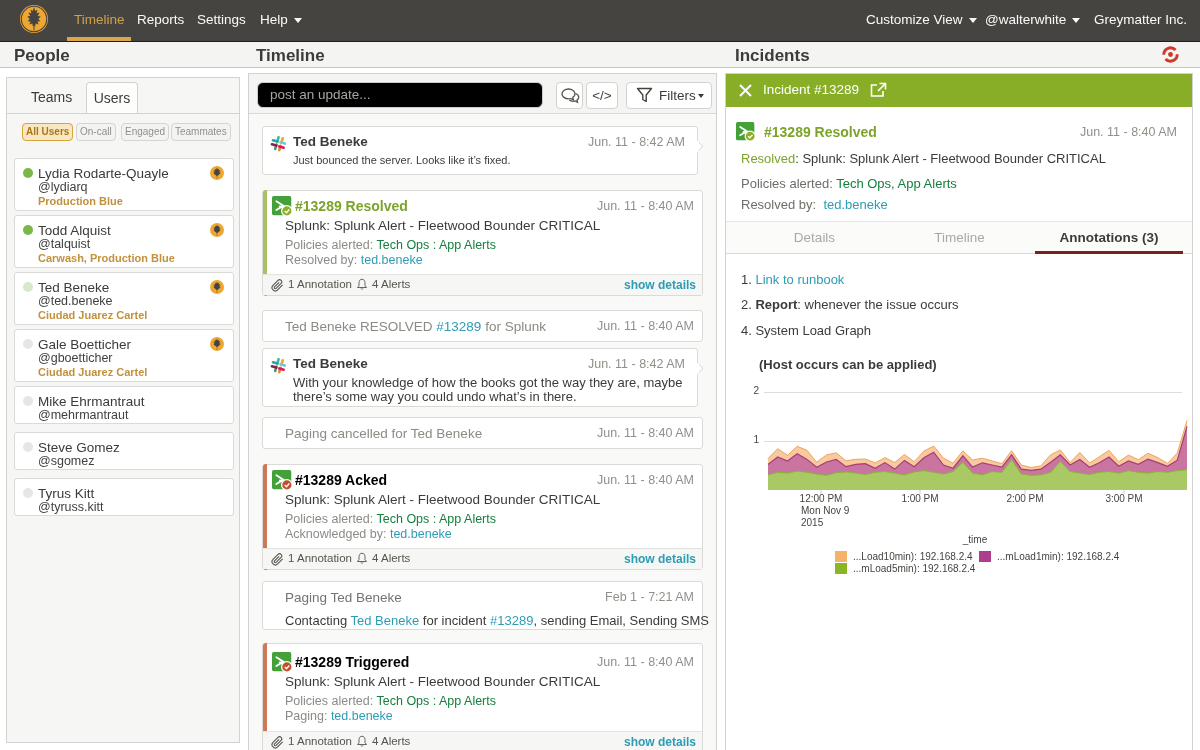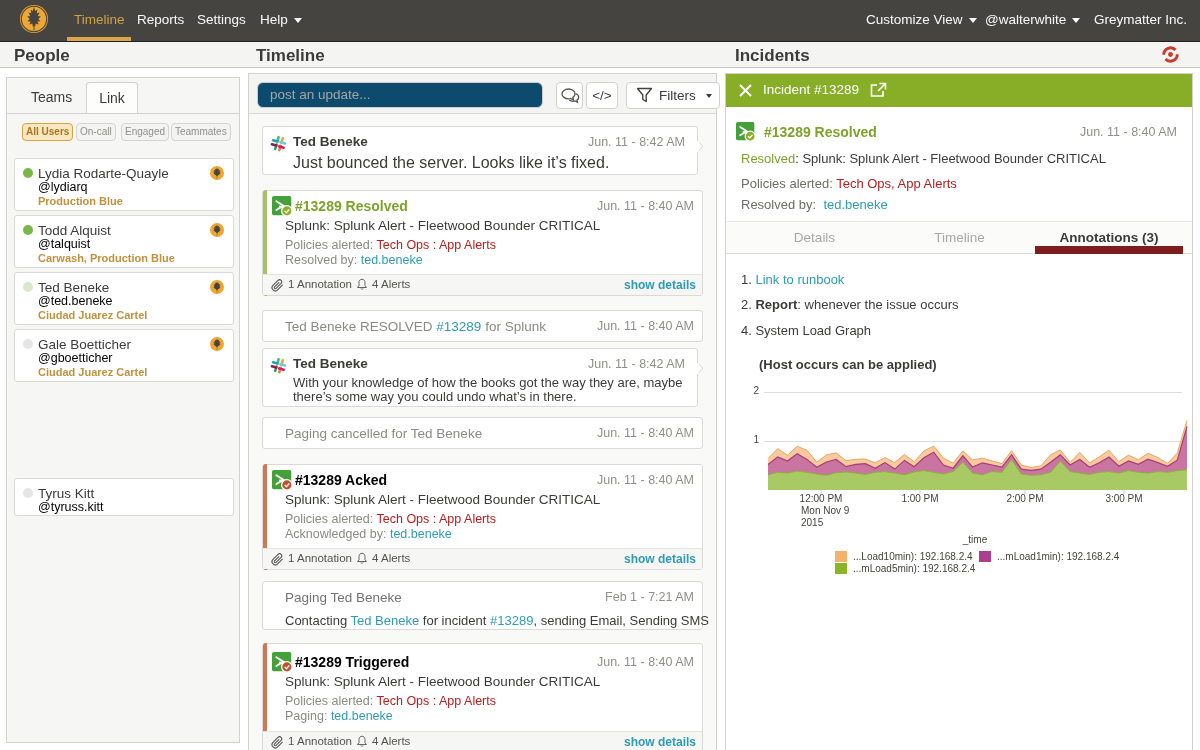--- a/index.html
+++ b/index.html
@@ -25,50 +25,50 @@
 
 
 .ltab { position:absolute; top:4px; height:31px; line-height:31px; font-size:14px; color:#3b3b39; text-align:center; }
 #userstab { left:79px; top:4px; width:52px; height:31px; background:#fdfdfc; border:1px solid #d2d2d0; border-bottom:none; border-radius:4px 4px 0 0; }
 #tabline { position:absolute; left:0; top:35px; width:232px; height:1px; background:#d2d2d0; }
 .pill { position:absolute; top:45px; height:18px; line-height:16px; font-size:10px; white-space:nowrap; padding:0 3px; color:#90908a; background:#f3f3f1; border:1px solid #d4d4d2; border-radius:4px; text-align:center; }
 .pill.on { background:#f9e7c1; border-color:#d8a43c; color:#a8761d; font-weight:bold; }
 .ucard { position:absolute; left:7px; width:220px; background:#fff; border:1px solid #dadad8; border-radius:3px; }
 .dot { position:absolute; left:8px; top:9px; width:10px; height:10px; border-radius:50%; }
 .uname { position:absolute; left:23px; top:7px; white-space:nowrap; font-size:13.5px; color:#3b3b39; }
-.uhandle { position:absolute; left:23px; top:21px; font-size:12.5px; color:#000000; }
+.uhandle { position:absolute; left:23px; top:21px; font-size:12.5px; color:#404040; }
 .uteam { position:absolute; left:23px; top:36px; white-space:nowrap; font-size:11px; font-weight:bold; color:#c3913d; }
 .ubadge { position:absolute; right:9px; top:7px; }
 
 
 #toolbar { position:absolute; left:0; top:0; width:467px; height:40px; background:#f4f4f2; border-bottom:1px solid #d9d9d7; }
-#postinput { position:absolute; left:8px; top:8px; width:286px; height:26px; background:#0c4a6e; border:1px solid #ccccca; border-radius:6px; line-height:24px; padding-left:12px; color:#a6a6a0; font-size:13.5px; }
+#postinput { position:absolute; left:8px; top:8px; width:286px; height:26px; background:#000000; border:1px solid #ccccca; border-radius:6px; line-height:24px; padding-left:12px; color:#a6a6a0; font-size:13.5px; }
 .tbtn { position:absolute; top:8px; height:27px; background:#fff; border:1px solid #d2d2d0; border-radius:4px; }
 .mcard { position:absolute; left:13px; width:441px; background:#fff; border:1px solid #dadad8; border-radius:3px; }
 .mcard .date { position:absolute; right:8px; top:8px; font-size:12.5px; color:#90908a; }
 .stripe { position:absolute; left:0; top:-1px; bottom:-1px; width:4px; border-radius:3px 0 0 3px; }
 .g-stripe { background:#a8c164; }
 .r-stripe { background:#cf7757; }
 .ititle { position:absolute; left:44px; top:7px; font-size:14px; font-weight:bold; }
 .green-t { color:#7da32b; }
 .rust-t { color:#000000; }
 .splunkline { position:absolute; left:22px; font-size:13.5px; color:#3b3b39; }
 .metaline { position:absolute; left:22px; font-size:12.5px; color:#8b8b85; }
-.rust-l { color:#b91c1c; }
+.rust-l { color:#15803d; }
 .teal-l { color:#2d9cb4; }
 .cfooter { position:absolute; left:0; right:0; bottom:0; height:21px; background:#f6f6f4; border-top:1px solid #e3e3e1; font-size:11.5px; color:#55554f; }
 .showdet { position:absolute; right:6px; top:3px; color:#2d9cb4; font-weight:bold; font-size:12px; }
 .tail { position:absolute; }
 
 
 #ghead { position:absolute; left:0; top:0; width:466px; height:33px; background:#88ae27; color:#fff; }
 .rrow { position:absolute; left:15px; font-size:13px; white-space:nowrap; color:#6e6e68; }
 #rtabs { position:absolute; left:0; top:147px; width:466px; height:33px; background:#fbfbf9; border-top:1px solid #e7e7e5; border-bottom:1px solid #d9d9d7; }
 .rtab { position:absolute; top:0; width:147px; height:32px; line-height:32px; text-align:center; font-size:13.5px; color:#a9a9a3; }
-#anntab { font-weight:bold; color:#3b3b39; border-bottom:8px solid #7f1d1d; }
+#anntab { font-weight:bold; color:#3b3b39; border-bottom:3px solid #7f1d1d; }
 .annrow { position:absolute; left:15px; font-size:13px; white-space:nowrap; color:#3b3b39; }
 </style>
 </head>
 <body>
 
 <div id="nav">
   <svg class="abs" style="left:20px;top:5px" width="28" height="28" viewBox="0 0 28 28">
     <circle cx="14" cy="14" r="14" fill="#eea733"></circle>
     <circle cx="14" cy="14" r="12.7" fill="none" stroke="#454441" stroke-width="1.1"></circle>
     <path fill="#454441" transform="matrix(0.88,0,0,1.13,1.68,-1.53)" d="M14 3 L15.3 6.6 L17.9 5.3 L17 8.7 L20.3 8.1 L18.3 11.1 L21.7 11.5 L18.9 13.7 L21.3 15.7 L17.9 15.9 L19.3 18.7 L15.9 17.7 L15.3 20.5 L14 19.3 L12.7 20.5 L12.1 17.7 L8.7 18.7 L10.1 15.9 L6.7 15.7 L9.1 13.7 L6.3 11.5 L9.7 11.1 L7.7 8.1 L11 8.7 L10.1 5.3 L12.7 6.6 Z"></path>
@@ -93,21 +93,21 @@
       <path d="M3.5 8 A 7.5 7.5 0 0 1 17.5 8"></path>
       <path d="M17.5 13 A 7.5 7.5 0 0 1 3.5 13"></path>
     </g>
     <circle cx="10.5" cy="10.5" r="2.7" fill="#cc3b2a"></circle>
   </svg>
 </div>
 
 <div id="leftpanel">
   <div class="ltab" style="left:24px;width:40px">Teams</div>
   <div id="tabline"></div>
-  <div class="ltab" id="userstab">Link</div>
+  <div class="ltab" id="userstab">Users</div>
   <div class="pill on" style="left:15px">All Users</div>
   <div class="pill" style="left:69px">On-call</div>
   <div class="pill" style="left:114px">Engaged</div>
   <div class="pill" style="left:164px">Teammates</div>
 
   <div class="ucard" style="top:80px;height:53px">
     <span class="dot" style="background:#7ab648"></span>
     <div class="uname">Lydia Rodarte-Quayle</div>
     <div class="uhandle">@lydiarq</div>
     <div class="uteam">Production Blue</div>
@@ -143,38 +143,48 @@
     <span class="dot" style="background:#e6e6e4"></span>
     <div class="uname">Gale Boetticher</div>
     <div class="uhandle">@gboetticher</div>
     <div class="uteam">Ciudad Juarez Cartel</div>
     <svg class="ubadge" width="14" height="14" viewBox="0 0 28 28">
         <circle cx="14" cy="14" r="14" fill="#eea733"></circle>
         <path fill="#454441" d="M14 3 L15.3 6.6 L17.9 5.3 L17 8.7 L20.3 8.1 L18.3 11.1 L21.7 11.5 L18.9 13.7 L21.3 15.7 L17.9 15.9 L19.3 18.7 L15.9 17.7 L15.3 20.5 L14 19.3 L12.7 20.5 L12.1 17.7 L8.7 18.7 L10.1 15.9 L6.7 15.7 L9.1 13.7 L6.3 11.5 L9.7 11.1 L7.7 8.1 L11 8.7 L10.1 5.3 L12.7 6.6 Z"></path>
         <rect x="13.55" y="17.5" width="0.9" height="8" fill="#454441"></rect>
       </svg>
   </div>
+  <div class="ucard" style="top:308px;height:38px">
+    <span class="dot" style="background:#e6e6e4"></span>
+    <div class="uname">Mike Ehrmantraut</div>
+    <div class="uhandle">@mehrmantraut</div>
+  </div>
+  <div class="ucard" style="top:354px;height:38px">
+    <span class="dot" style="background:#e6e6e4"></span>
+    <div class="uname">Steve Gomez</div>
+    <div class="uhandle">@sgomez</div>
+  </div>
   <div class="ucard" style="top:400px;height:38px">
     <span class="dot" style="background:#e6e6e4"></span>
     <div class="uname">Tyrus Kitt</div>
     <div class="uhandle">@tyruss.kitt</div>
   </div>
 </div>
 
 <div id="midpanel">
   <div id="toolbar">
     <div id="postinput">post an update...</div>
     <div class="tbtn" style="left:307px;width:27px">
       <svg width="19" height="16" viewBox="0 0 19 16" style="margin:5px 0 0 4px">
         <path d="M7.5 1 C3.9 1 1 3.2 1 5.9 C1 8.6 3.9 10.8 7.5 10.8 C8.2 10.8 8.9 10.7 9.5 10.5 L12.5 12 L11.8 9.4 C13.2 8.5 14 7.3 14 5.9 C14 3.2 11.1 1 7.5 1 Z" fill="none" stroke="#55554f" stroke-width="1.3"></path>
         <path d="M14.5 5.5 C16.4 6.2 17.7 7.6 17.7 9.2 C17.7 10.3 17 11.4 16 12.1 L16.5 14.2 L14 13 C13.4 13.2 12.8 13.3 12.1 13.3 C10.6 13.3 9.2 12.8 8.3 12" fill="none" stroke="#55554f" stroke-width="1.3"></path>
       </svg>
     </div>
     <div class="tbtn" style="left:337px;width:32px;text-align:center;font-size:13.5px;color:#44443f;line-height:25px">&lt;/&gt;</div>
-    <div class="tbtn" style="left:377px;width:94px">
+    <div class="tbtn" style="left:377px;width:86px">
       <svg width="17" height="17" viewBox="0 0 17 17" style="position:absolute;left:9px;top:4px">
         <path d="M1.5 1.5 L15.5 1.5 L10.2 8 L10.2 14.5 L6.8 12.5 L6.8 8 Z" fill="none" stroke="#44443f" stroke-width="1.4" stroke-linejoin="round"></path>
       </svg>
       <span style="position:absolute;left:32px;top:5px;font-size:13.5px;color:#3b3b39">Filters</span>
       <span class="caret" style="border-top-color:#3b3b39;position:absolute;right:7px;top:11px;border-left-width:3.5px;border-right-width:3.5px;border-top-width:4.5px"></span>
     </div>
   </div>
 
   <div class="mcard" style="top:52px;height:49px;width:436px">
     <svg width="19" height="19" viewBox="0 0 20 20" style="position:absolute;left:6px;top:7px">
@@ -184,21 +194,21 @@
        <rect x="11.4" y="2.2" width="2.7" height="7.5" rx="1.3" fill="#e9a820"></rect>
        <rect x="11.4" y="10.3" width="2.7" height="7.5" rx="1.3" fill="#db8b28"></rect>
        <rect x="2.2" y="6.9" width="7.5" height="2.7" rx="1.3" fill="#23a5a2"></rect>
        <rect x="10.3" y="6.9" width="7.5" height="2.7" rx="1.3" fill="#70cadb"></rect>
        <rect x="2.2" y="11.4" width="7.5" height="2.7" rx="1.3" fill="#8f1f51"></rect>
        <rect x="10.3" y="11.4" width="7.5" height="2.7" rx="1.3" fill="#e01563"></rect>
       </g>
     </svg>
     <div style="position:absolute;left:30px;top:7px;font-size:13.5px;font-weight:bold;color:#3b3b39">Ted Beneke</div>
     <div class="date" style="right:12px">Jun. 11 - 8:42 AM</div>
-    <div style="position:absolute;left:30px;top:27px;font-size:16px;color:#3b3b39">Just bounced the server. Looks like it’s fixed.</div>
+    <div style="position:absolute;left:30px;top:27px;font-size:11px;color:#3b3b39">Just bounced the server. Looks like it’s fixed.</div>
     <svg class="tail" style="right:-7px;top:13px" width="7" height="13" viewBox="0 0 7 13">
         <path d="M0 0.5 L6 6.2 L0 12.5" fill="#fff" stroke="#d6d6d4" stroke-width="1"></path>
         <rect x="0" y="1" width="1.6" height="11" fill="#fff"></rect>
       </svg>
   </div>
 
   <div class="mcard" style="top:116px;height:106px">
     <div class="stripe g-stripe"></div>
     <svg width="21" height="21" viewBox="0 0 24 24" style="position:absolute;left:9px;top:5px">
       <rect x="0" y="0" width="22" height="22" rx="2" fill="#44a038"></rect>

